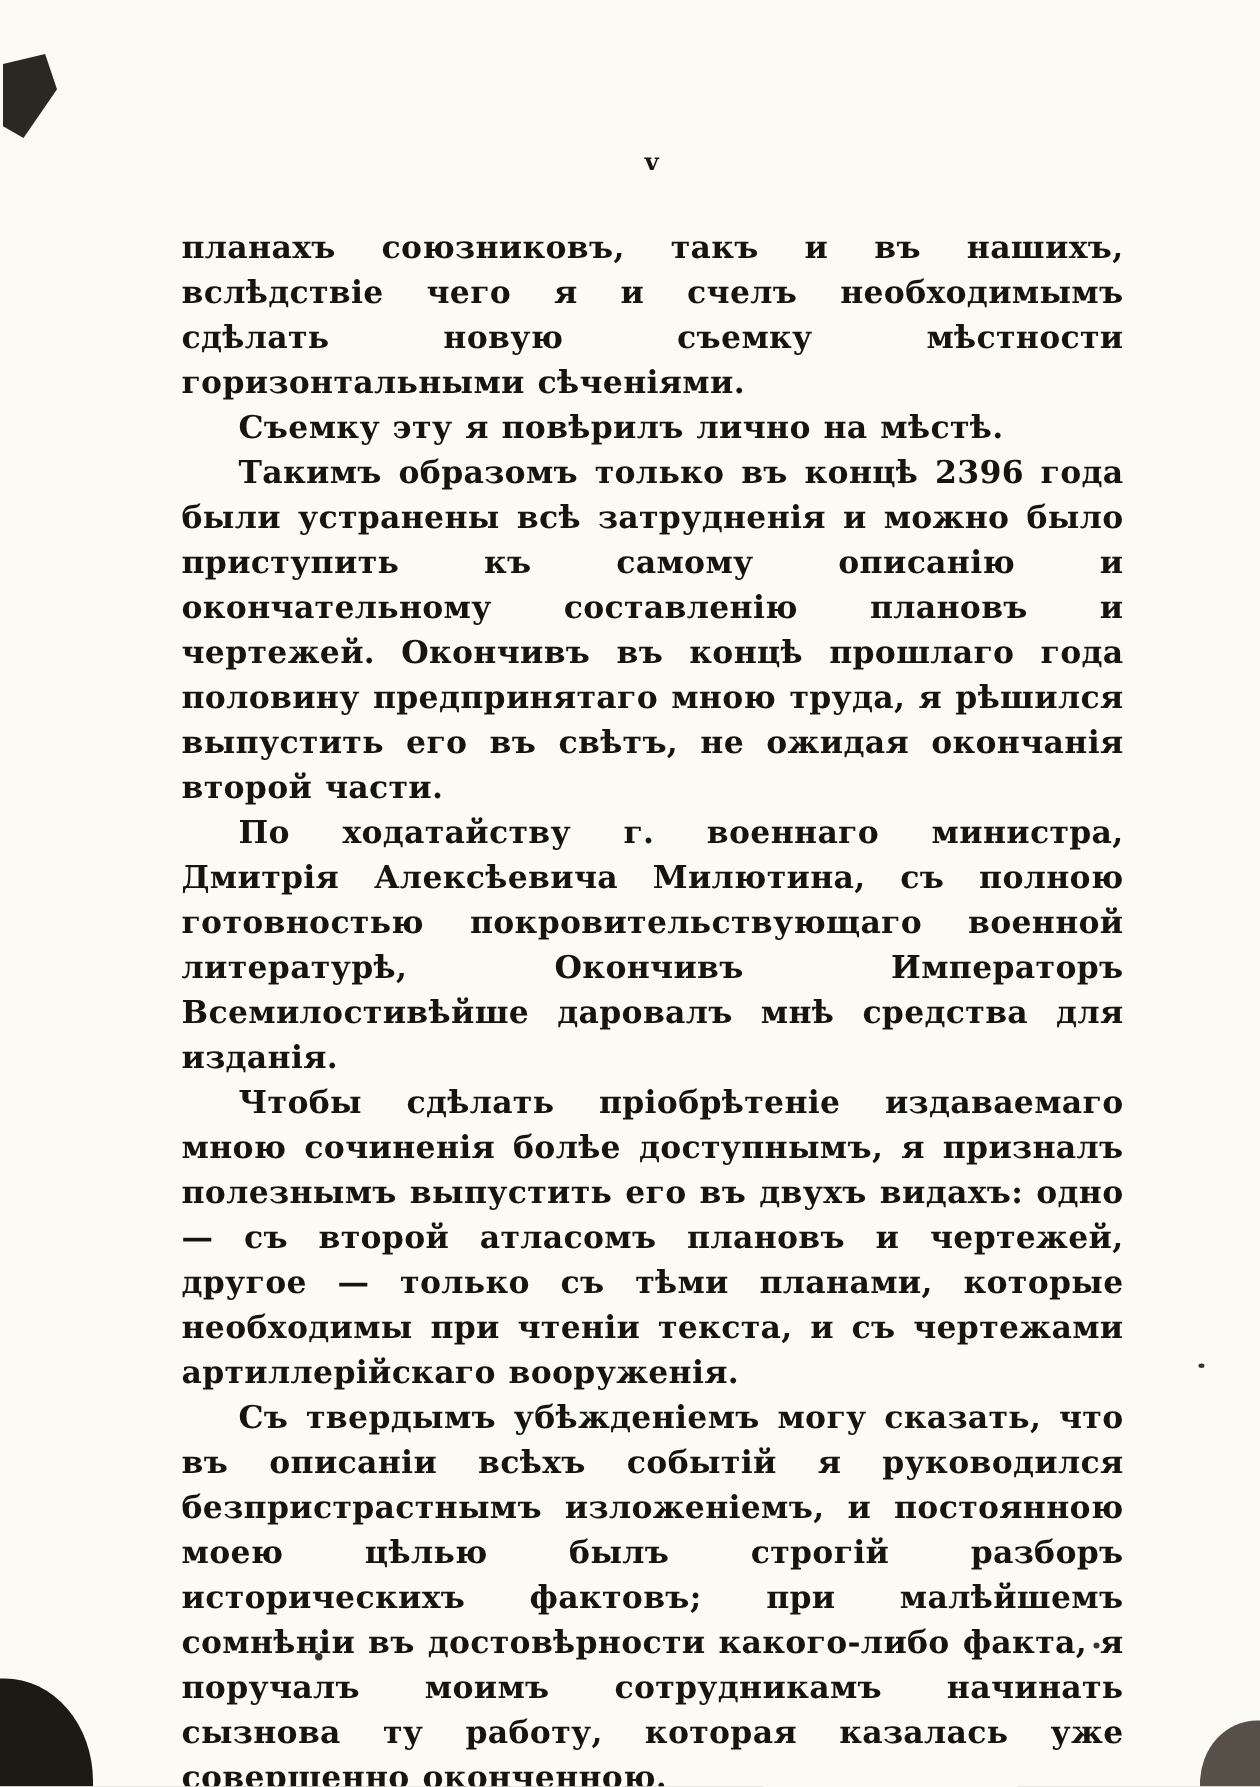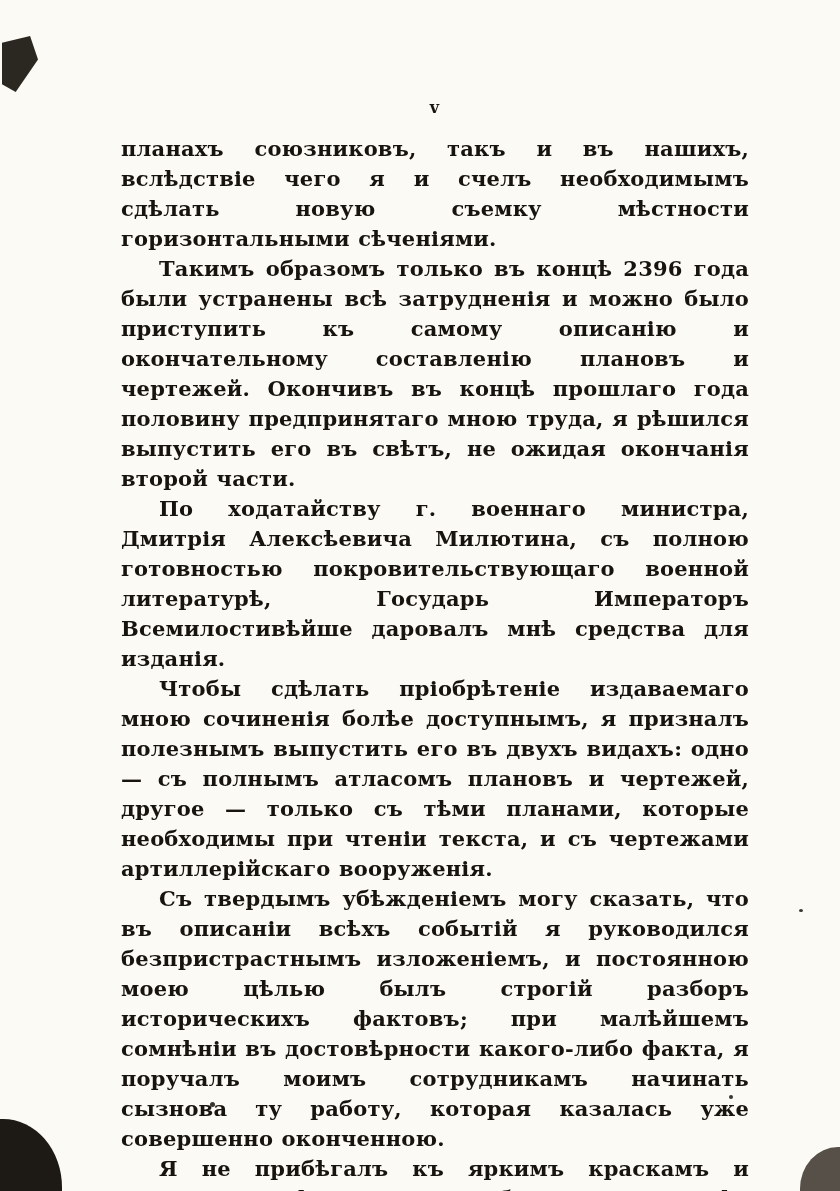--- a/index.html
+++ b/index.html
@@ -38,20 +38,21 @@
     text-align: justify;
     letter-spacing: 0.2px;
     word-spacing: 1px;
   }
   .text-block p {
     margin: 0;
     text-indent: 38px;
   }
   .text-block p.continuation {
     text-indent: 0;
+    margin-top: 16px;
   }
   
   .artifact {
     position: absolute;
     background: #23201b;
   }
   .artifact.top-left {
     left: 2px;
     top: 36px;
     width: 36px;
@@ -88,23 +89,24 @@
 <body>
 
 <div class="page">
 
   <div class="artifact top-left"></div>
 
   <div class="page-number">v</div>
 
   <div class="text-block">
     <p class="continuation">планахъ союзниковъ, такъ и въ нашихъ, вслѣдствіе чего я и счелъ необходимымъ сдѣлать новую съемку мѣстности горизонтальными сѣченіями.</p>
+    <p>Съемку эту я повѣрилъ лично на мѣстѣ.</p>
     <p>Такимъ образомъ только въ концѣ 2396 года были устранены всѣ затрудненія и можно было приступить къ самому описанію и окончательному составленію плановъ и чертежей. Окончивъ въ концѣ прошлаго года половину предпринятаго мною труда, я рѣшился выпустить его въ свѣтъ, не ожидая окончанія второй части.</p>
-    <p>По ходатайству г. военнаго министра, Дмитрія Алексѣевича Милютина, съ полною готовностью покровительствующаго военной литературѣ, Государь Императоръ Всемилостивѣйше даровалъ мнѣ средства для изданія.</p>
-    <p>Чтобы сдѣлать пріобрѣтеніе издаваемаго мною сочиненія болѣе доступнымъ, я призналъ полезнымъ выпустить его въ двухъ видахъ: одно — съ полнымъ атласомъ плановъ и чертежей, другое — только съ тѣми планами, которые необходимы при чтеніи текста, и съ чертежами артиллерійскаго вооруженія.</p>
+    <p>По ходатайству г. военнаго министра, Дмитрія Алексѣевича Милютина, съ полною готовностью покровительствующаго военной литературѣ, Окончивъ Императоръ Всемилостивѣйше даровалъ мнѣ средства для изданія.</p>
+    <p>Чтобы сдѣлать пріобрѣтеніе издаваемаго мною сочиненія болѣе доступнымъ, я призналъ полезнымъ выпустить его въ двухъ видахъ: одно — съ второй атласомъ плановъ и чертежей, другое — только съ тѣми планами, которые необходимы при чтеніи текста, и съ чертежами артиллерійскаго вооруженія.</p>
     <p>Съ твердымъ убѣжденіемъ могу сказать, что въ описаніи всѣхъ событій я руководился безпристрастнымъ изложеніемъ, и постоянною моею цѣлью былъ строгій разборъ историческихъ фактовъ; при малѣйшемъ сомнѣніи въ достовѣрности какого-либо факта, я поручалъ моимъ сотрудникамъ начинать сызнова ту работу, которая казалась уже совершенно оконченною.</p>
     <p>Я не прибѣгалъ къ яркимъ краскамъ и громкимъ фразамъ, чтобы осязательнѣе выставить подвиги севастопольскаго гарнизона, сознавая, что для сооруженія письменнаго памятника достопримѣчательной оборонѣ нѣтъ болѣе прочнаго основанія, какъ правда и безпристрастіе. Насколько</p>
   </div>
 
   <div class="speck s1"></div>
   <div class="speck s2"></div>
   <div class="speck s3"></div>
 
   <div class="artifact bottom-left"></div>
   <div class="artifact bottom-right"></div>

